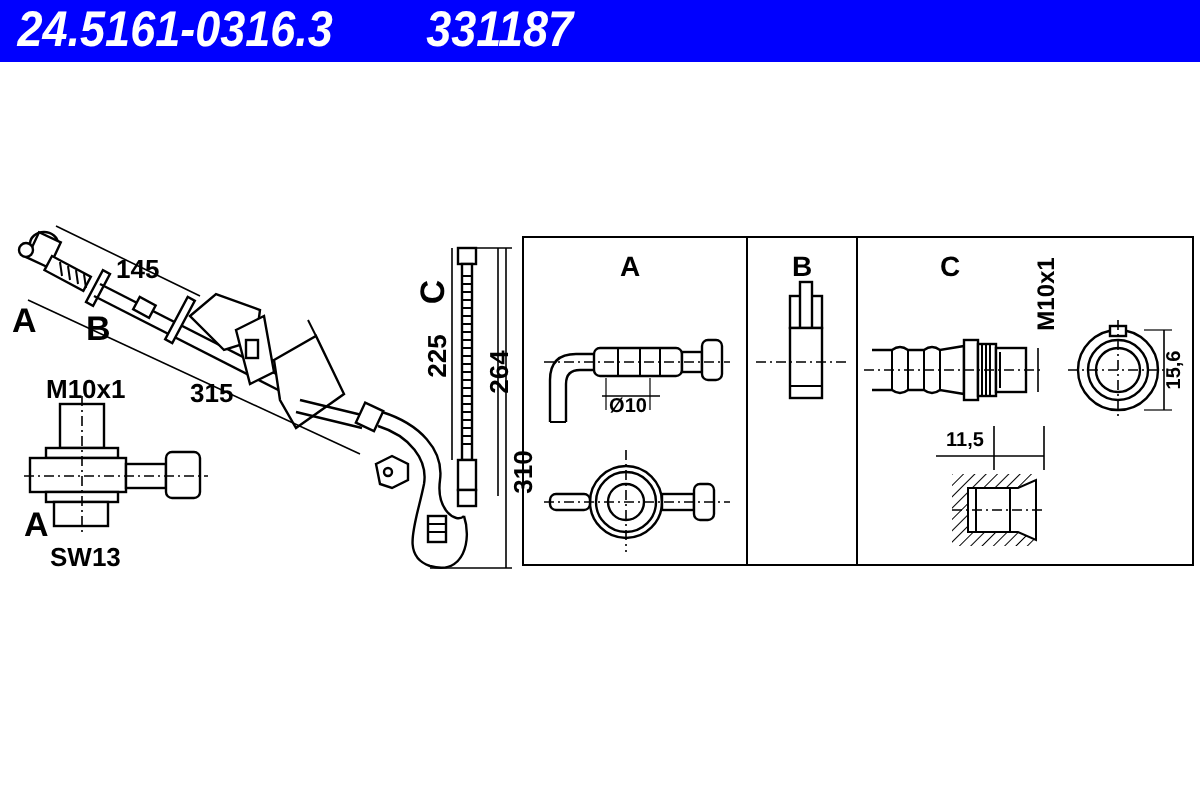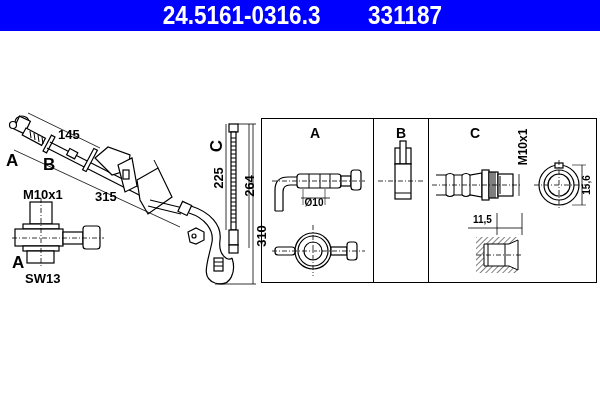--- a/index.html
+++ b/index.html
@@ -1,17 +1,17 @@
 <!DOCTYPE html>
 <html><head>
 <meta charset="utf-8">
 <style>
   html, body { margin: 0; padding: 0; background: #ffffff; }
   body { width: 600px; height: 400px; overflow: hidden; position: relative; font-family: "Liberation Sans", sans-serif; }
-  .header { position: absolute; left: 0; top: 0; width: 600px; height: 31px; background: #0000ff; color: #ffffff; display: flex; justify-content: center; align-items: center; gap: 34px; font-weight: bold; font-size: 25px; letter-spacing: 0px; }
+  .header { position: absolute; left: 0; top: 0; width: 600px; height: 31px; background: #0000ff; color: #ffffff; display: flex; justify-content: flex-start; align-items: center; gap: 34px; font-weight: bold; font-size: 25px; letter-spacing: 0px; font-style: italic; }
   .header span { display: inline-block; transform: scaleX(0.9); }
   svg { position: absolute; left: 0; top: 0; }
   .lbl { font-family: "Liberation Sans", sans-serif; font-weight: bold; fill: #000; }
   .ln { stroke: #000; fill: none; }
   .part { stroke: #000; fill: #fff; stroke-width: 1.2; }
   .cl { stroke: #000; stroke-width: 0.8; stroke-dasharray: 5 2 1 2; fill: none; }
 </style>
 </head>
 <body>
 

